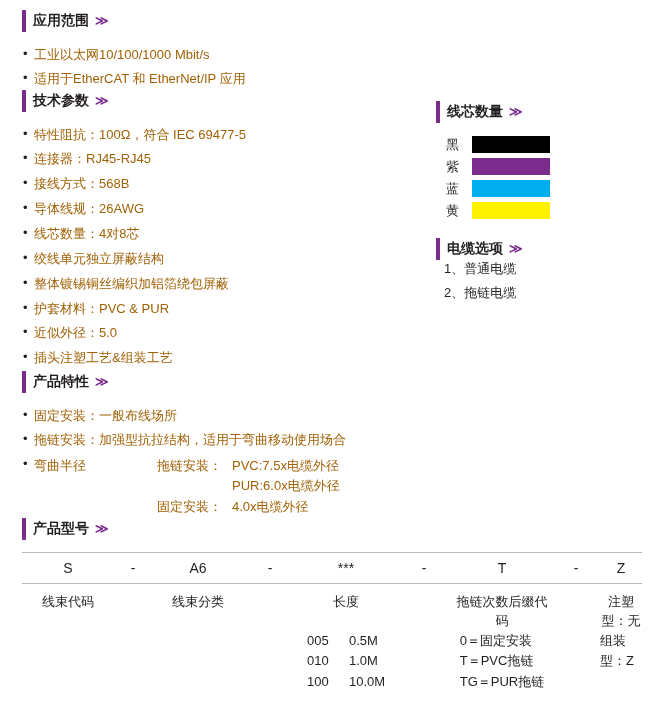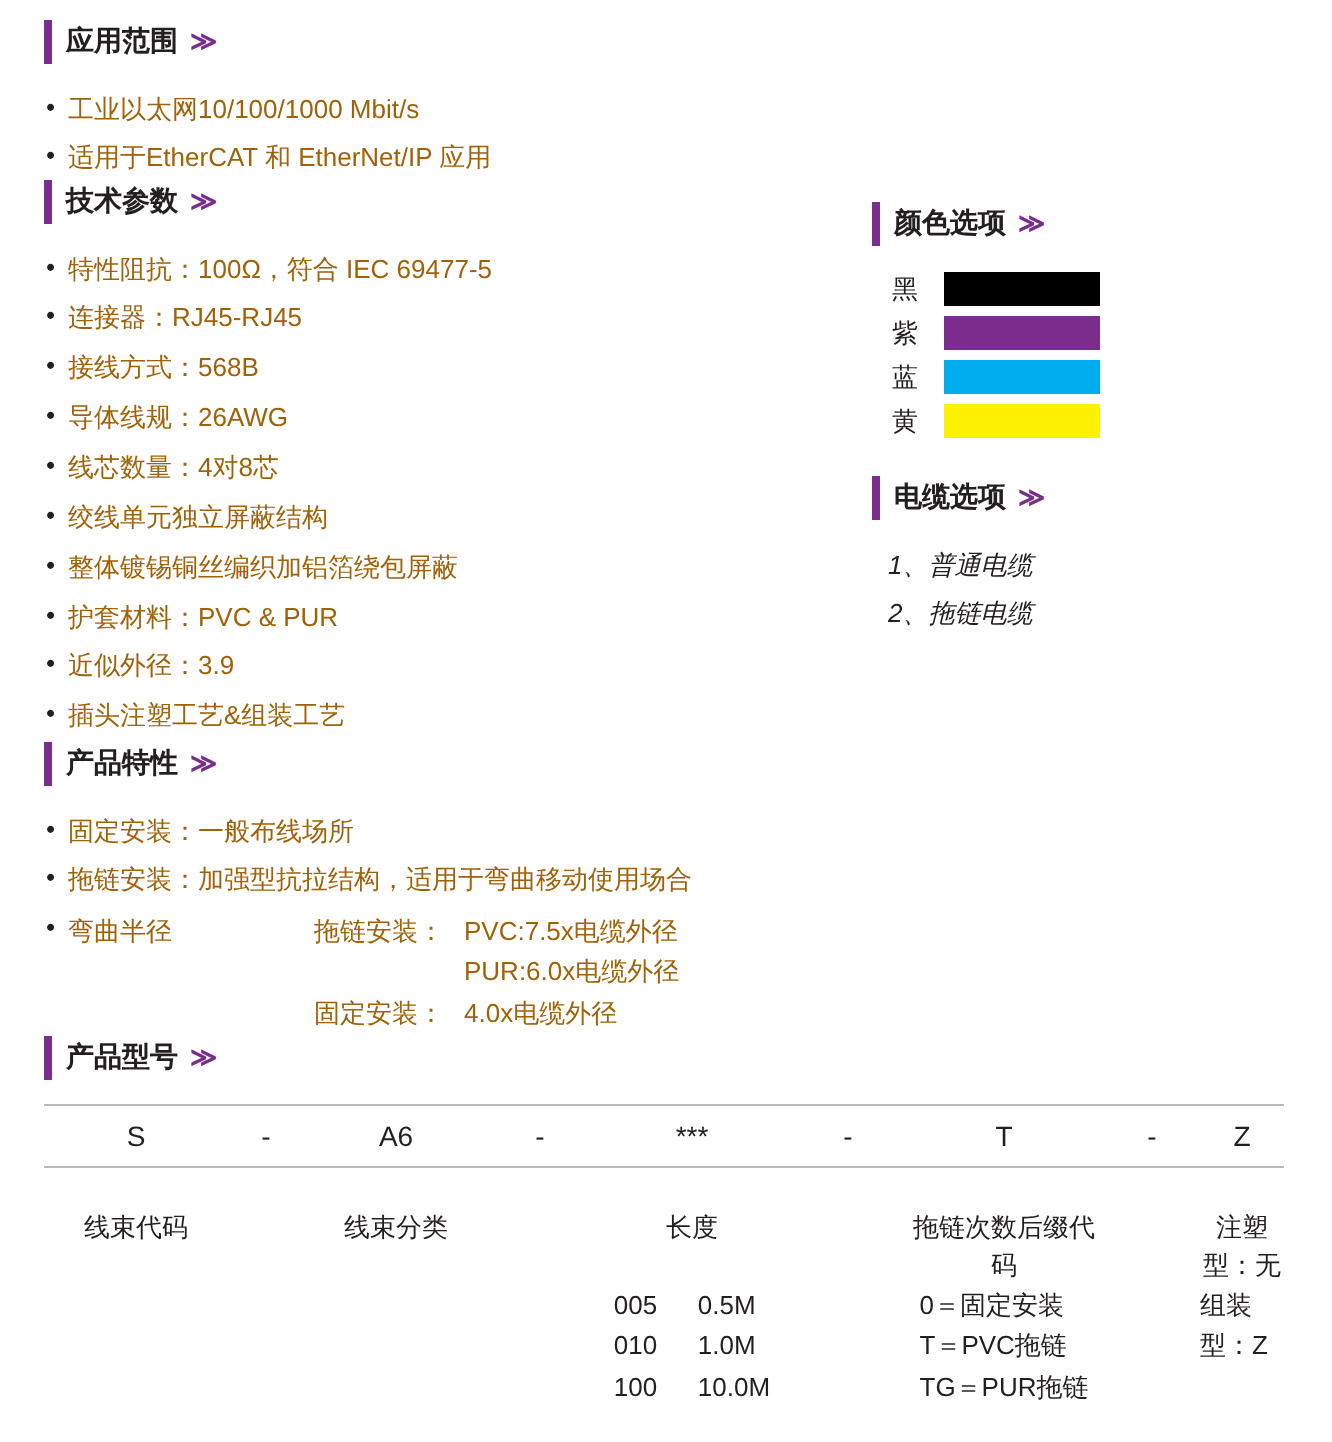--- a/index.html
+++ b/index.html
@@ -128,21 +128,21 @@
     border-bottom: 1px solid #b9b9b9;
     background: #ffffff;
   }
   .model-top td {
     text-align: center;
     padding: 7px 0 7px 0;
     font-size: 14px;
   }
   .model-desc td {
     text-align: center;
-    padding-top: 20px;
+    padding-top: 8px;
     font-size: 13px;
     line-height: 1.5;
   }
   .sub-lines {
     margin-top: 2px;
     font-size: 13px;
     line-height: 1.6;
     text-align: center;
   }
   .sub-two {
@@ -178,28 +178,28 @@
     </div>
     <ul class="bullets" style="margin-top:14px;">
       <li>特性阻抗：100Ω，符合 IEC 69477-5</li>
       <li>连接器：RJ45-RJ45</li>
       <li>接线方式：568B</li>
       <li>导体线规：26AWG</li>
       <li>线芯数量：4对8芯</li>
       <li>绞线单元独立屏蔽结构</li>
       <li>整体镀锡铜丝编织加铝箔绕包屏蔽</li>
       <li>护套材料：PVC &amp; PUR</li>
-      <li>近似外径：3.9</li>
+      <li>近似外径：5.0</li>
       <li>插头注塑工艺&amp;组装工艺</li>
     </ul>
   </div>
 
   <div class="block" style="left:436px; top:101px;">
     <div class="sec-head">
-      <span>颜色选项</span>
+      <span>线芯数量</span>
       <span class="chev">≫</span>
     </div>
     <div style="margin-top:13px; margin-left:10px;">
       <div class="color-row">
         <span class="cname">黑</span>
         <span class="swatch" style="background:#000000"></span>
       </div>
       <div class="color-row">
         <span class="cname">紫</span>
         <span class="swatch" style="background:#7b2d8e"></span>
@@ -213,21 +213,21 @@
         <span class="swatch" style="background:#fff200"></span>
       </div>
     </div>
   </div>
 
   <div class="block" style="left:436px; top:238px;">
     <div class="sec-head">
       <span>电缆选项</span>
       <span class="chev">≫</span>
     </div>
-    <ol class="cablelist" style="margin-top:14px; margin-left:8px;font-style:italic;">
+    <ol class="cablelist" style="margin-left:8px;">
       <li>1、普通电缆</li>
       <li>2、拖链电缆</li>
     </ol>
   </div>
 
   <div class="block" style="left:22px; top:371px;">
     <div class="sec-head">
       <span>产品特性</span>
       <span class="chev">≫</span>
     </div>

